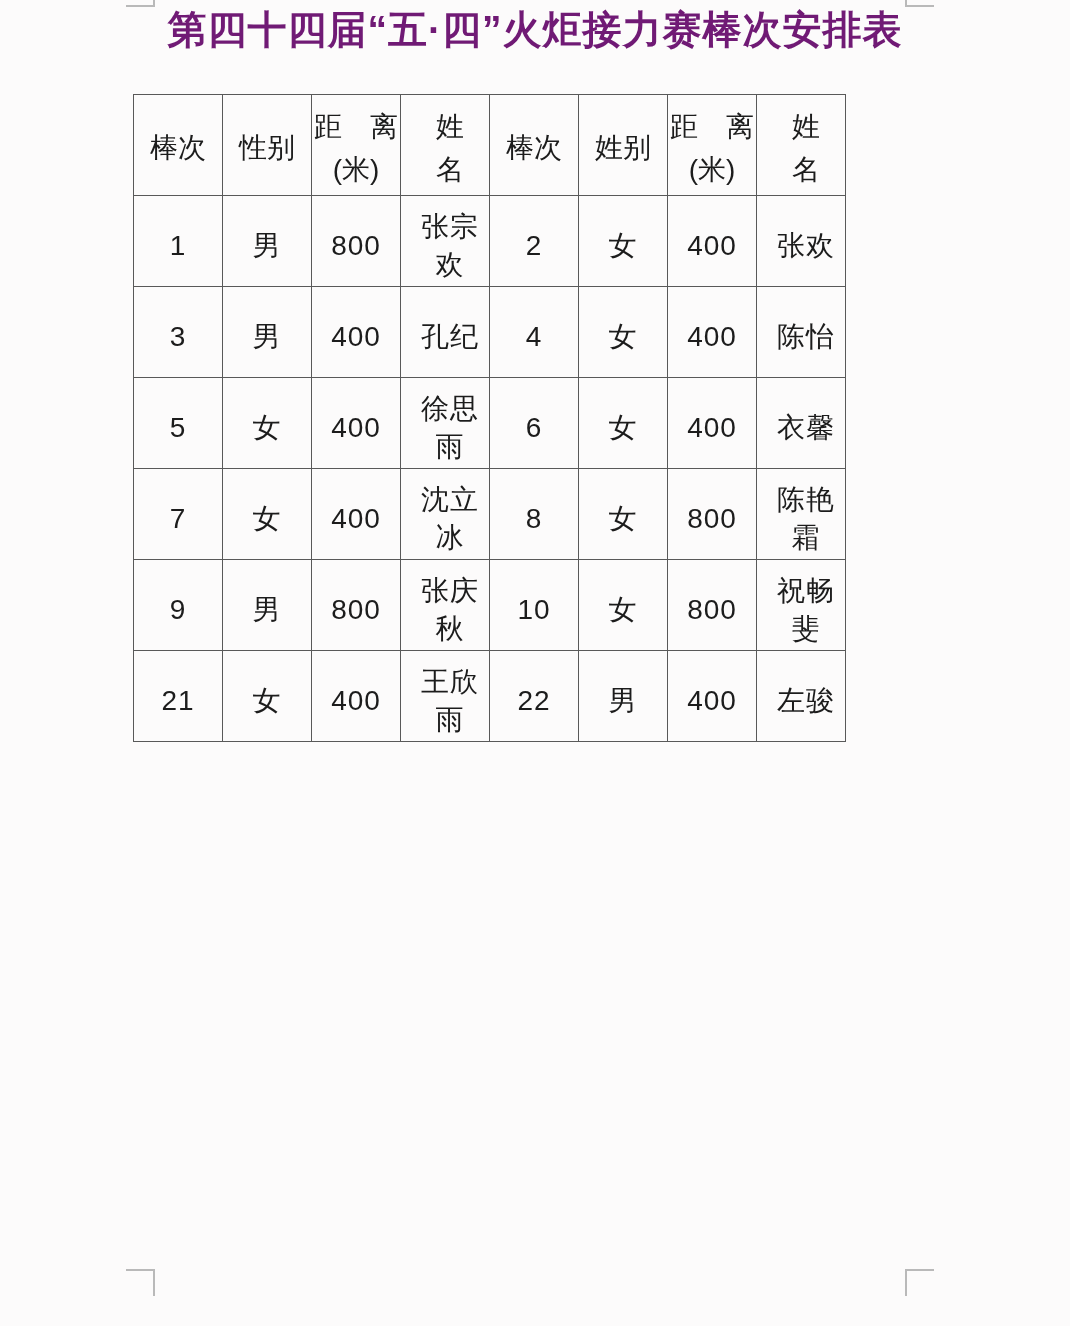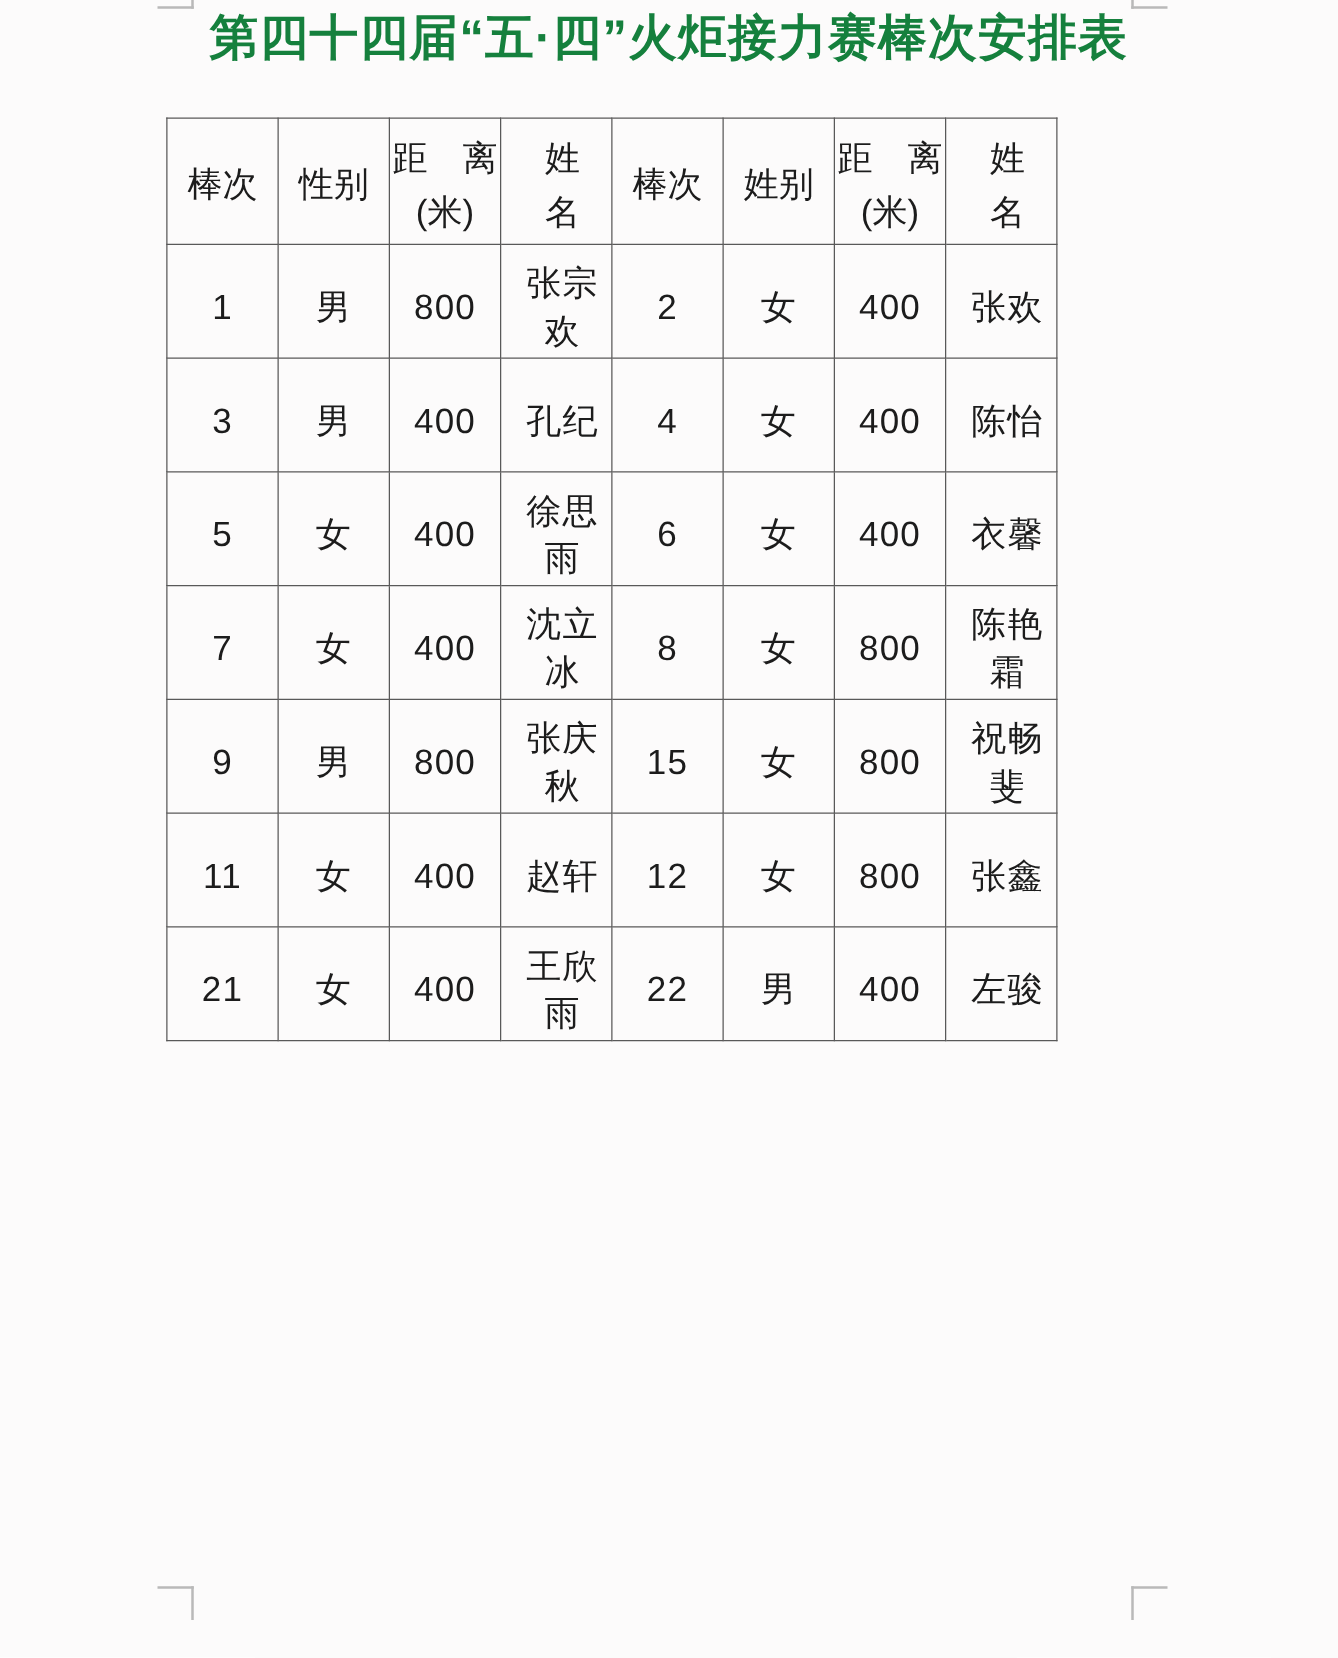--- a/index.html
+++ b/index.html
@@ -15,21 +15,21 @@
   }
   .doc-title {
     position: absolute;
     top: 3px;
     left: 0;
     width: 100%;
     text-align: center;
     font-size: 39px;
     font-weight: bold;
     letter-spacing: 1px;
-    color: #15803d;
+    color: #701a75;
     white-space: nowrap;
   }
   .relay-table {
     position: absolute;
     left: 133px;
     top: 94px;
     width: 713px;
     border-collapse: collapse;
     table-layout: fixed;
   }
@@ -150,34 +150,24 @@
           <td>8</td>
           <td>女</td>
           <td>800</td>
           <td class="name-col">陈艳霜</td>
         </tr>
         <tr>
           <td>9</td>
           <td>男</td>
           <td>800</td>
           <td class="name-col">张庆秋</td>
-          <td>15</td>
+          <td>10</td>
           <td>女</td>
           <td>800</td>
           <td class="name-col">祝畅斐</td>
-        </tr>
-        <tr>
-          <td>11</td>
-          <td>女</td>
-          <td>400</td>
-          <td class="name-col">赵轩</td>
-          <td>12</td>
-          <td>女</td>
-          <td>800</td>
-          <td class="name-col">张鑫</td>
         </tr>
         <tr>
           <td>21</td>
           <td>女</td>
           <td>400</td>
           <td class="name-col">王欣雨</td>
           <td>22</td>
           <td>男</td>
           <td>400</td>
           <td class="name-col">左骏</td>

